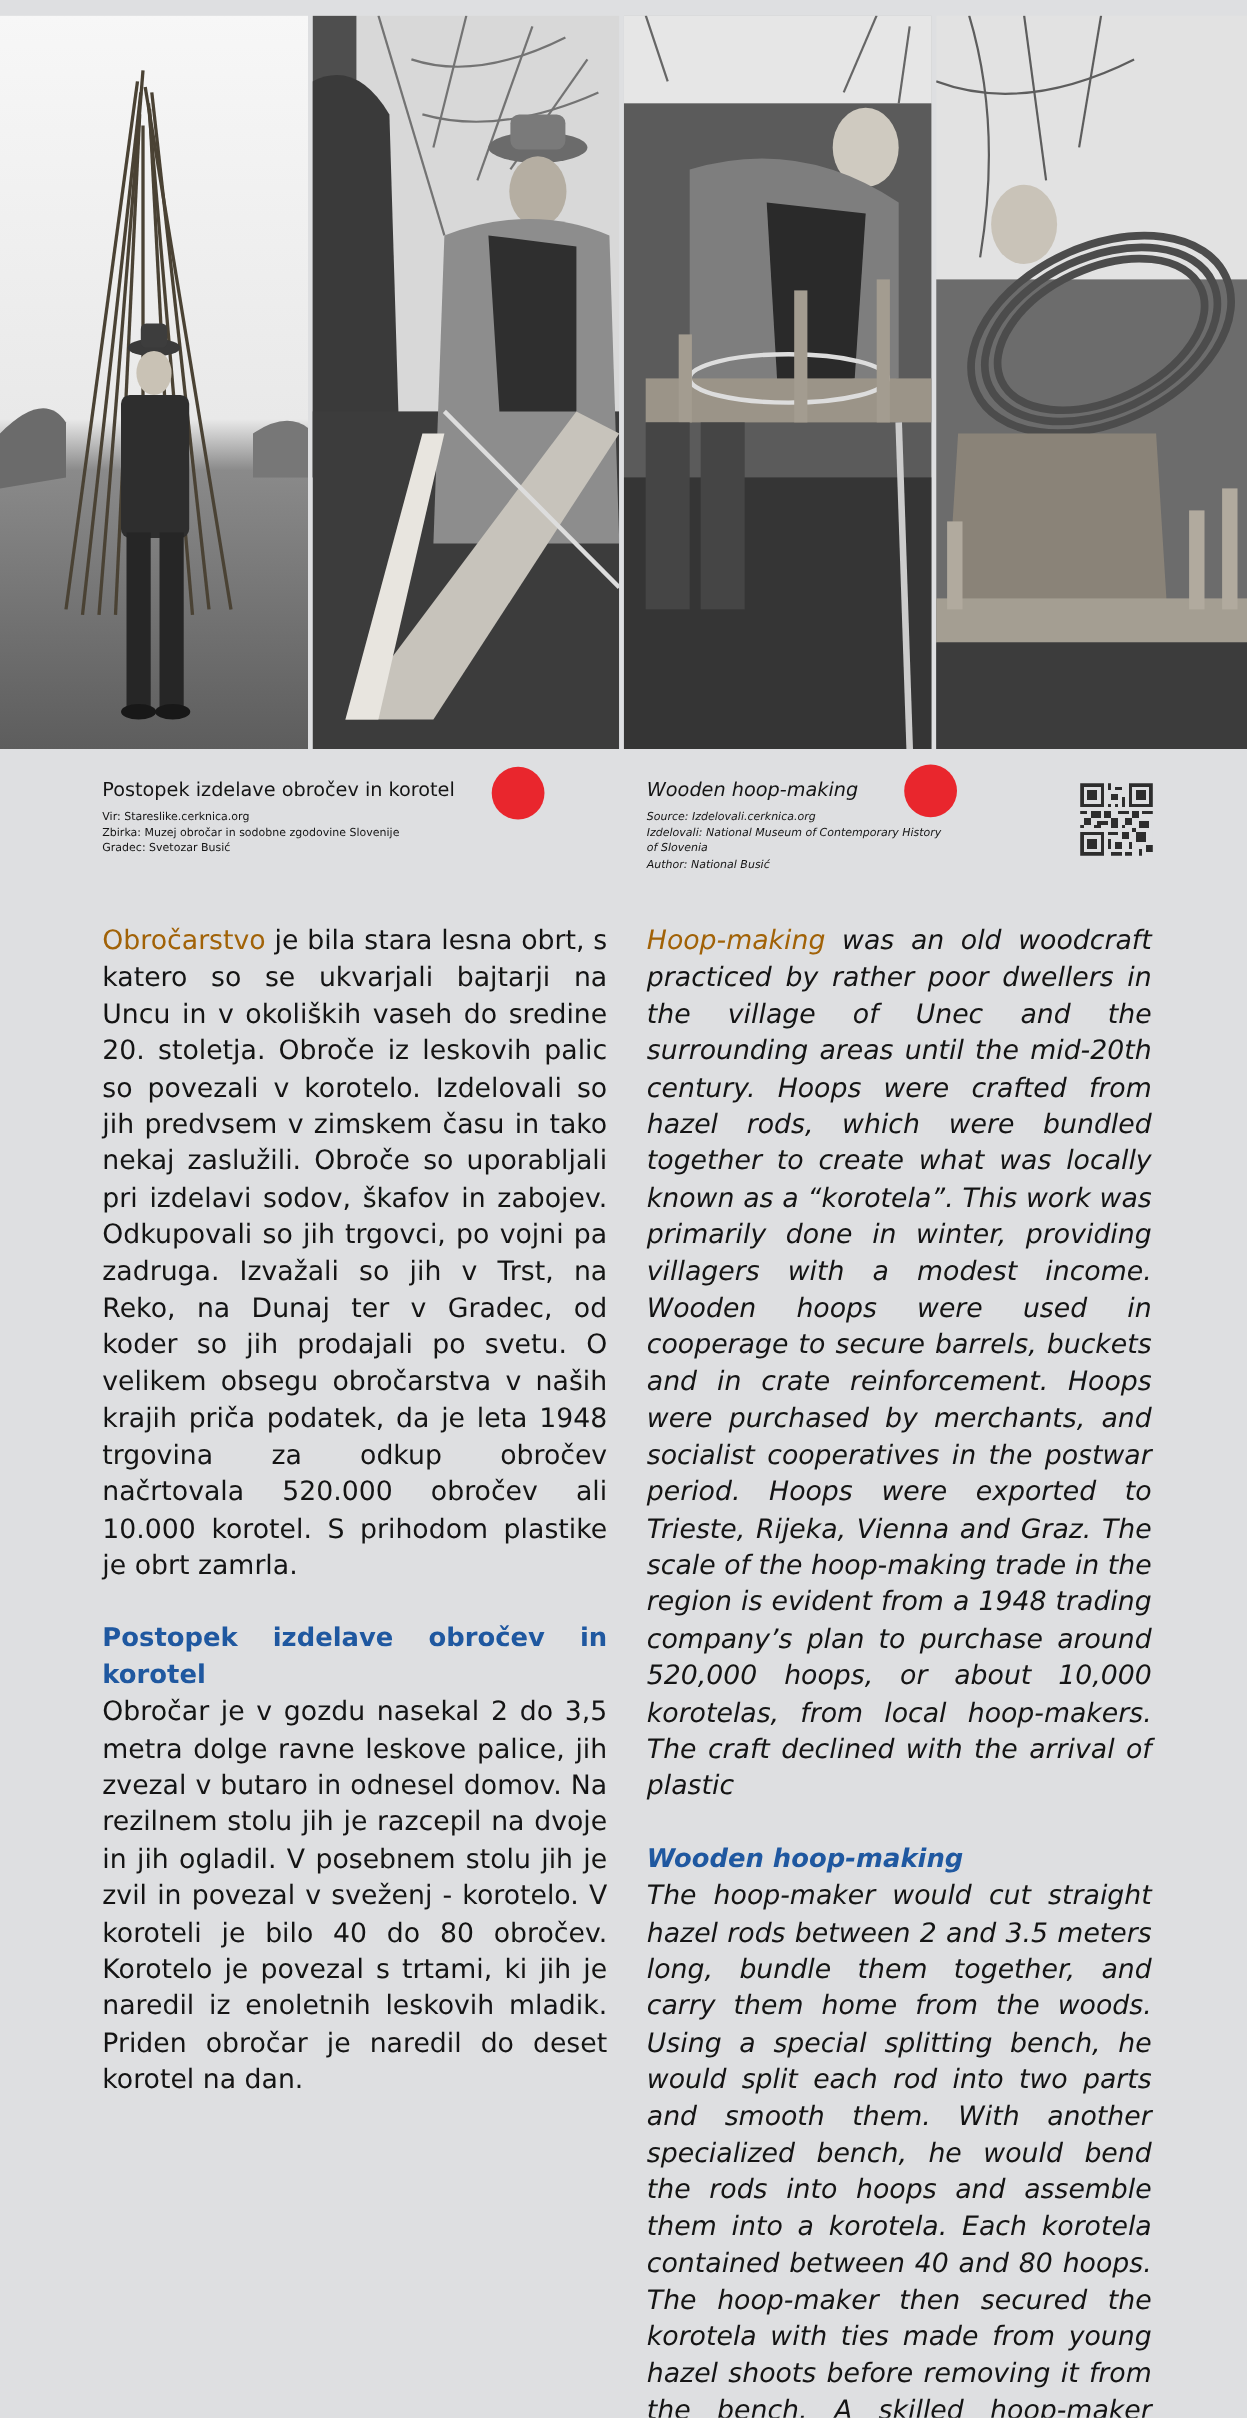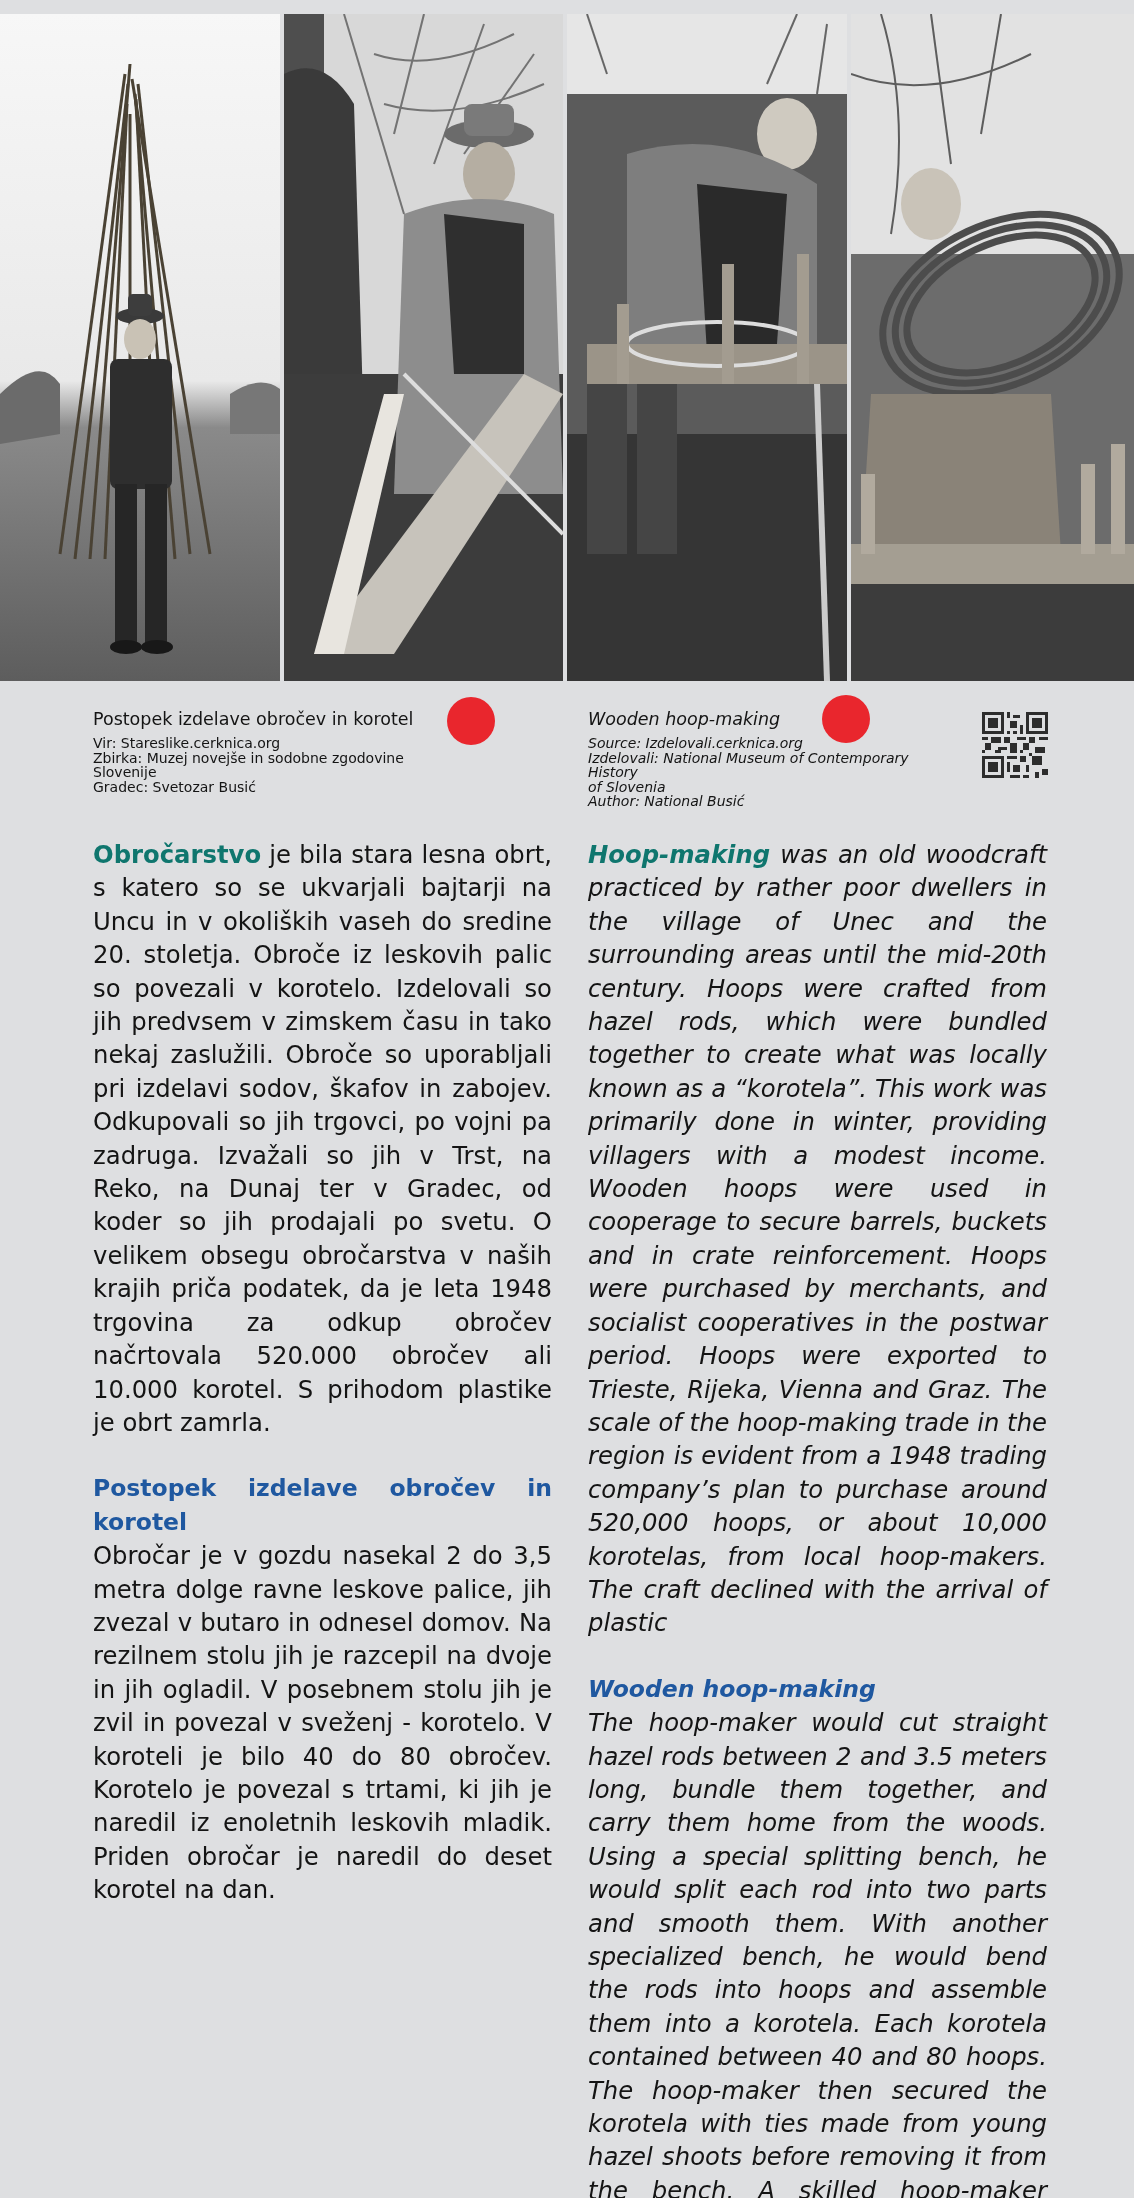--- a/index.html
+++ b/index.html
@@ -10,32 +10,32 @@
   .photos { position:absolute; top:14px; left:0; width:1134px; height:667px; }
   .photo { position:absolute; top:0; height:667px; overflow:hidden; }
   .photo svg { width:100%; height:100%; display:block; }
   #p1 { left:0; width:280px; }
   #p2 { left:284px; width:279px; }
   #p3 { left:567px; width:280px; }
   #p4 { left:851px; width:283px; }
 
   .caption { position:absolute; top:708px; }
   .caption .cap-title { font-size:17.5px; line-height:22px; margin-bottom:6px; }
-  .caption .cap-line { font-size:14px; line-height:14.5px; }
+  .caption .cap-line { font-size:10px; line-height:14.5px; }
   #cap-sl { left:93px; width:360px; }
   #cap-en { left:588px; width:370px; font-style:italic; }
   .dot { position:absolute; width:48px; height:48px; border-radius:50%; background:#e9262d; }
   #dot-sl { left:447px; top:697px; }
   #dot-en { left:822px; top:695px; }
   .qr { position:absolute; left:982px; top:712px; width:66px; height:66px; }
 
   .col { position:absolute; top:838px; font-size:24.3px; line-height:33.4px; text-align:justify; }
   #col-sl { left:93px; width:459px; }
   #col-en { left:588px; width:459px; font-style:italic; }
-  .lead { color:#0f766e; font-weight:bold; }
+  .lead { color:#a16207; font-weight:normal; }
   .sub-head { color:#1f58a0; font-weight:bold; margin-top:33px; font-size:23.5px; }
   p { margin:0; }
 </style>
 </head>
 <body>
 
 <div class="photos">
 
   <div class="photo" id="p1" title="Man carrying a tall bundle of hazel rods on his back">
     <svg viewBox="0 0 280 667" preserveAspectRatio="none">
@@ -148,21 +148,21 @@
           <rect x="10" y="460" width="14" height="80"></rect>
         </g>
       <rect x="0" y="570" width="283" height="97" fill="#3c3c3c"></rect>
     </svg>
   </div>
 </div>
 
 <div class="caption" id="cap-sl">
   <div class="cap-title">Postopek izdelave obročev in korotel</div>
   <div class="cap-line">Vir: Stareslike.cerknica.org</div>
-  <div class="cap-line">Zbirka: Muzej novejše in sodobne zgodovine Slovenije</div>
+  <div class="cap-line">Zbirka: Muzej obročar in sodobne zgodovine Slovenije</div>
   <div class="cap-line">Gradec: Svetozar Busić</div>
 </div>
 <div class="dot" id="dot-sl"></div>
 
 <div class="caption" id="cap-en">
   <div class="cap-title">Wooden hoop-making</div>
   <div class="cap-line">Source: Izdelovali.cerknica.org</div>
   <div class="cap-line">Izdelovali: National Museum of Contemporary History</div>
   <div class="cap-line">of Slovenia</div>
   <div class="cap-line">Author: National Busić</div>

